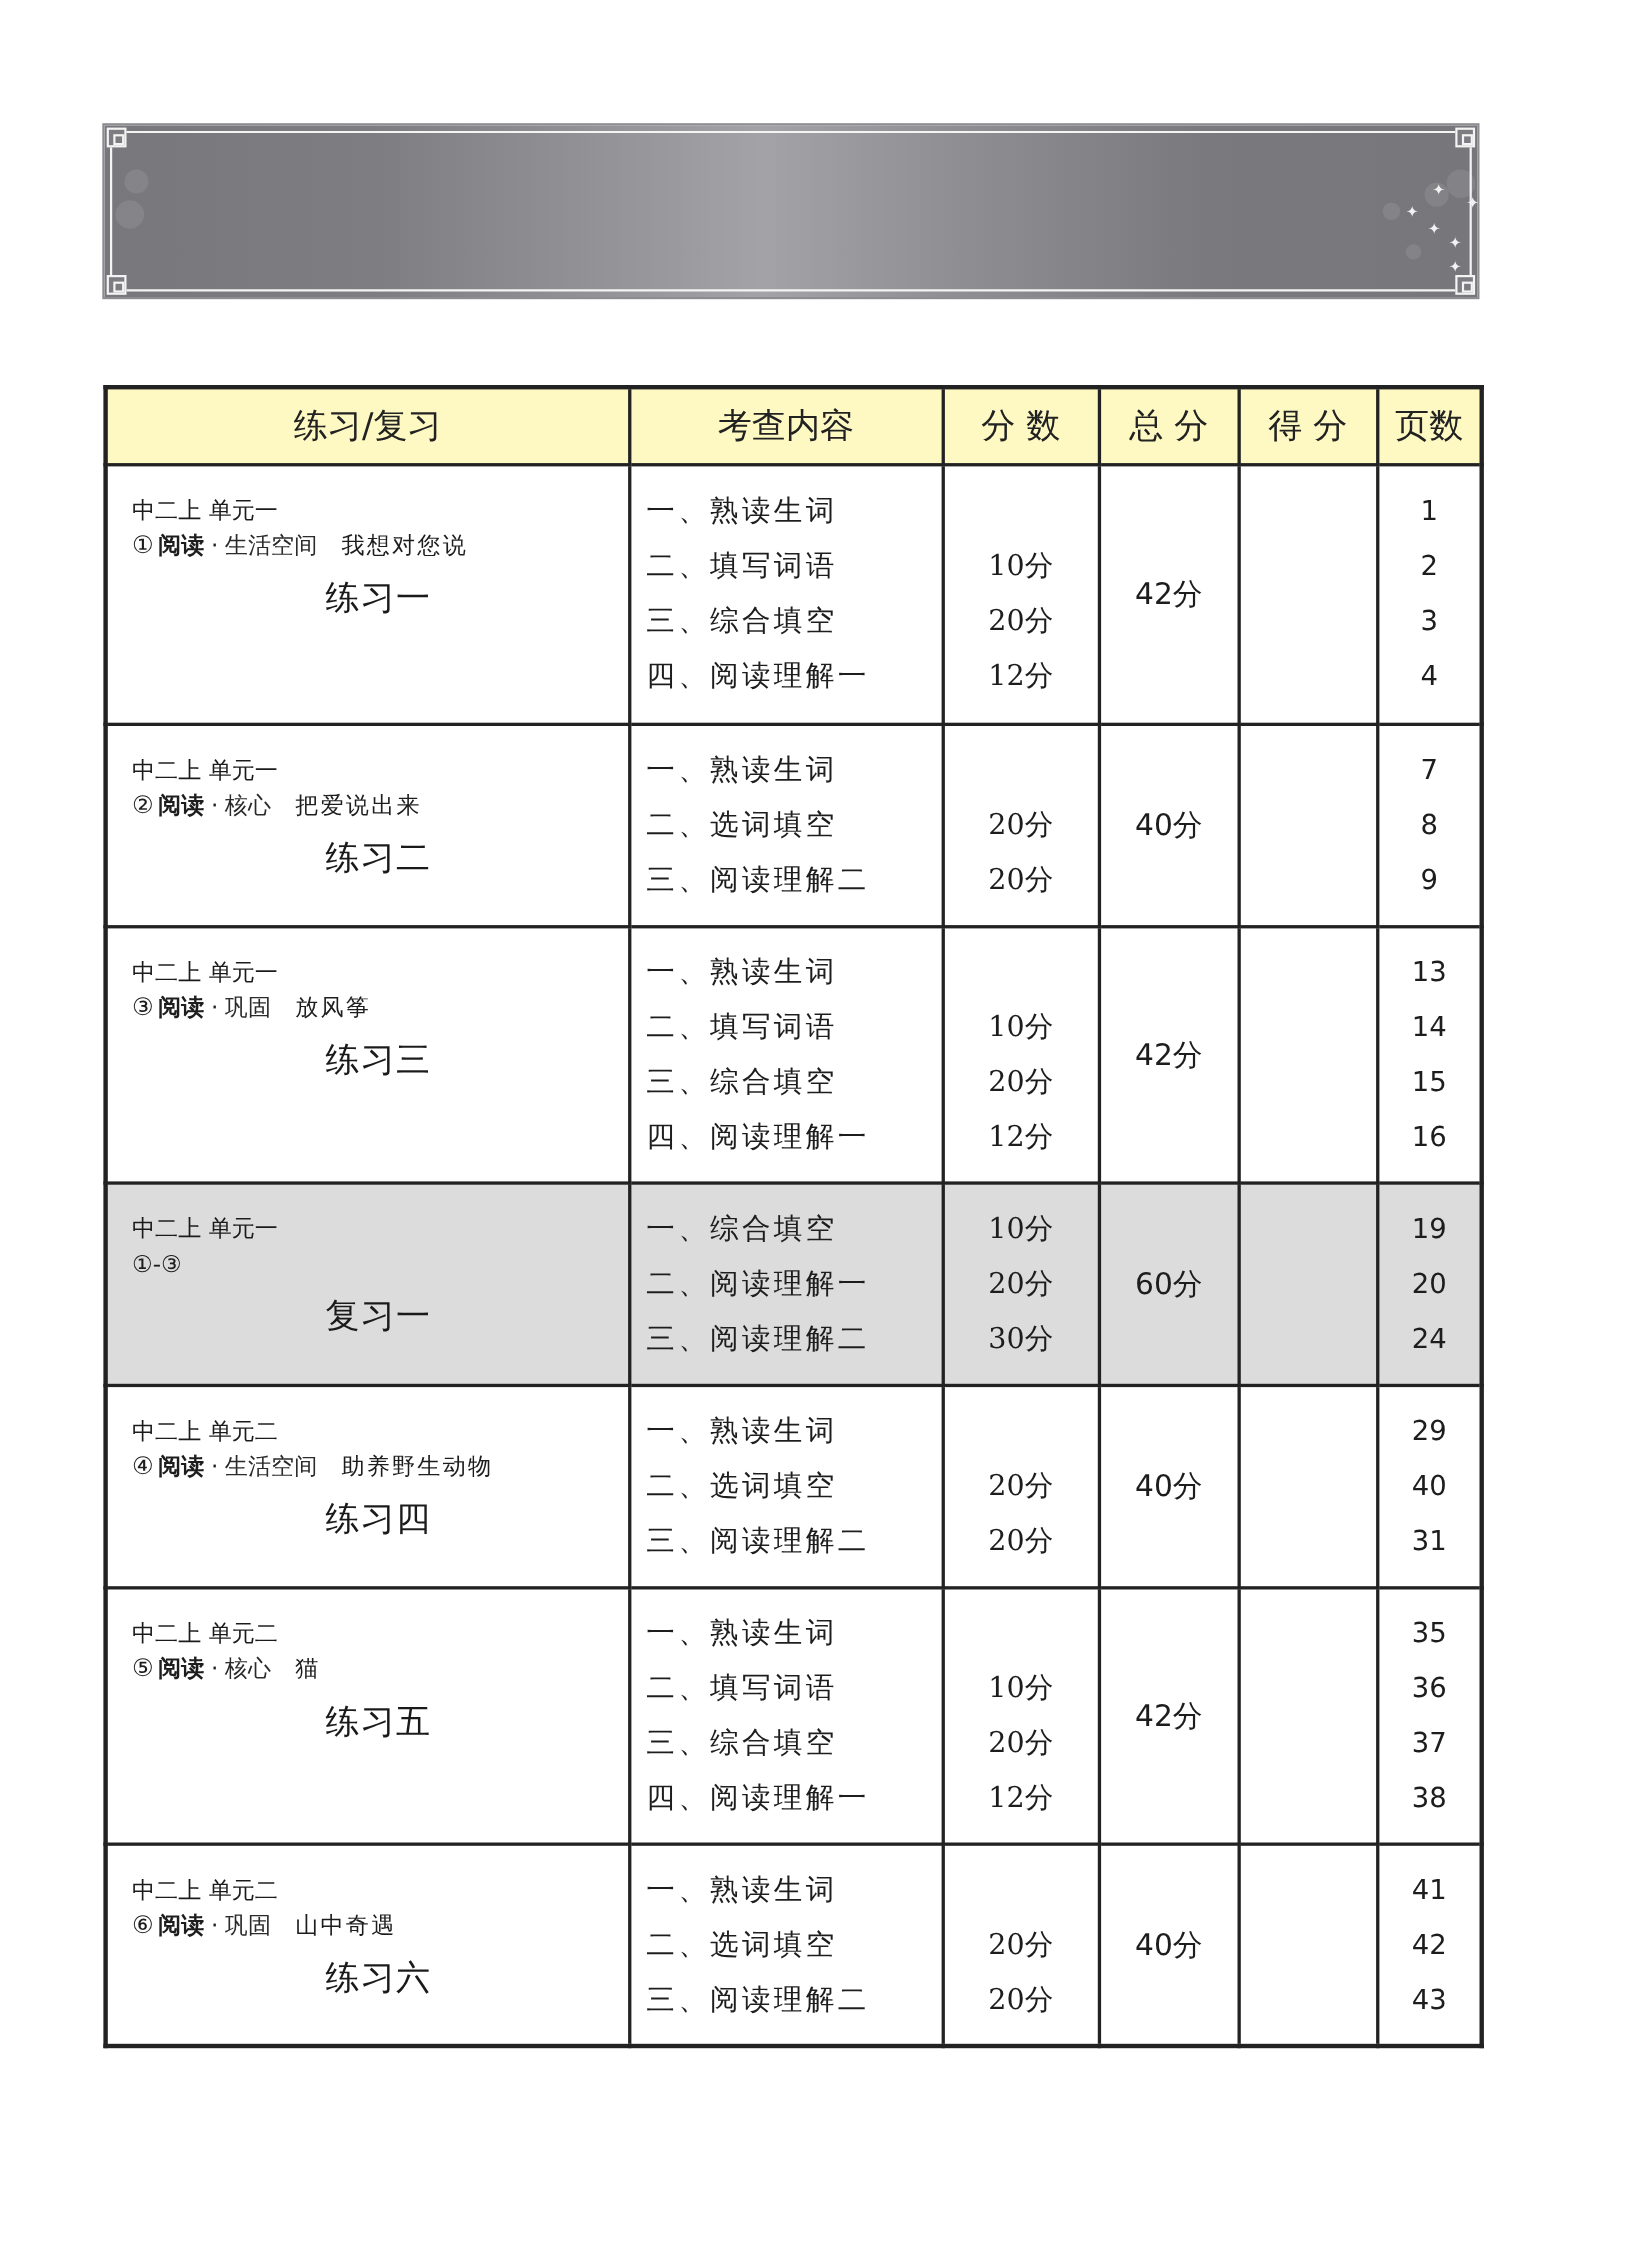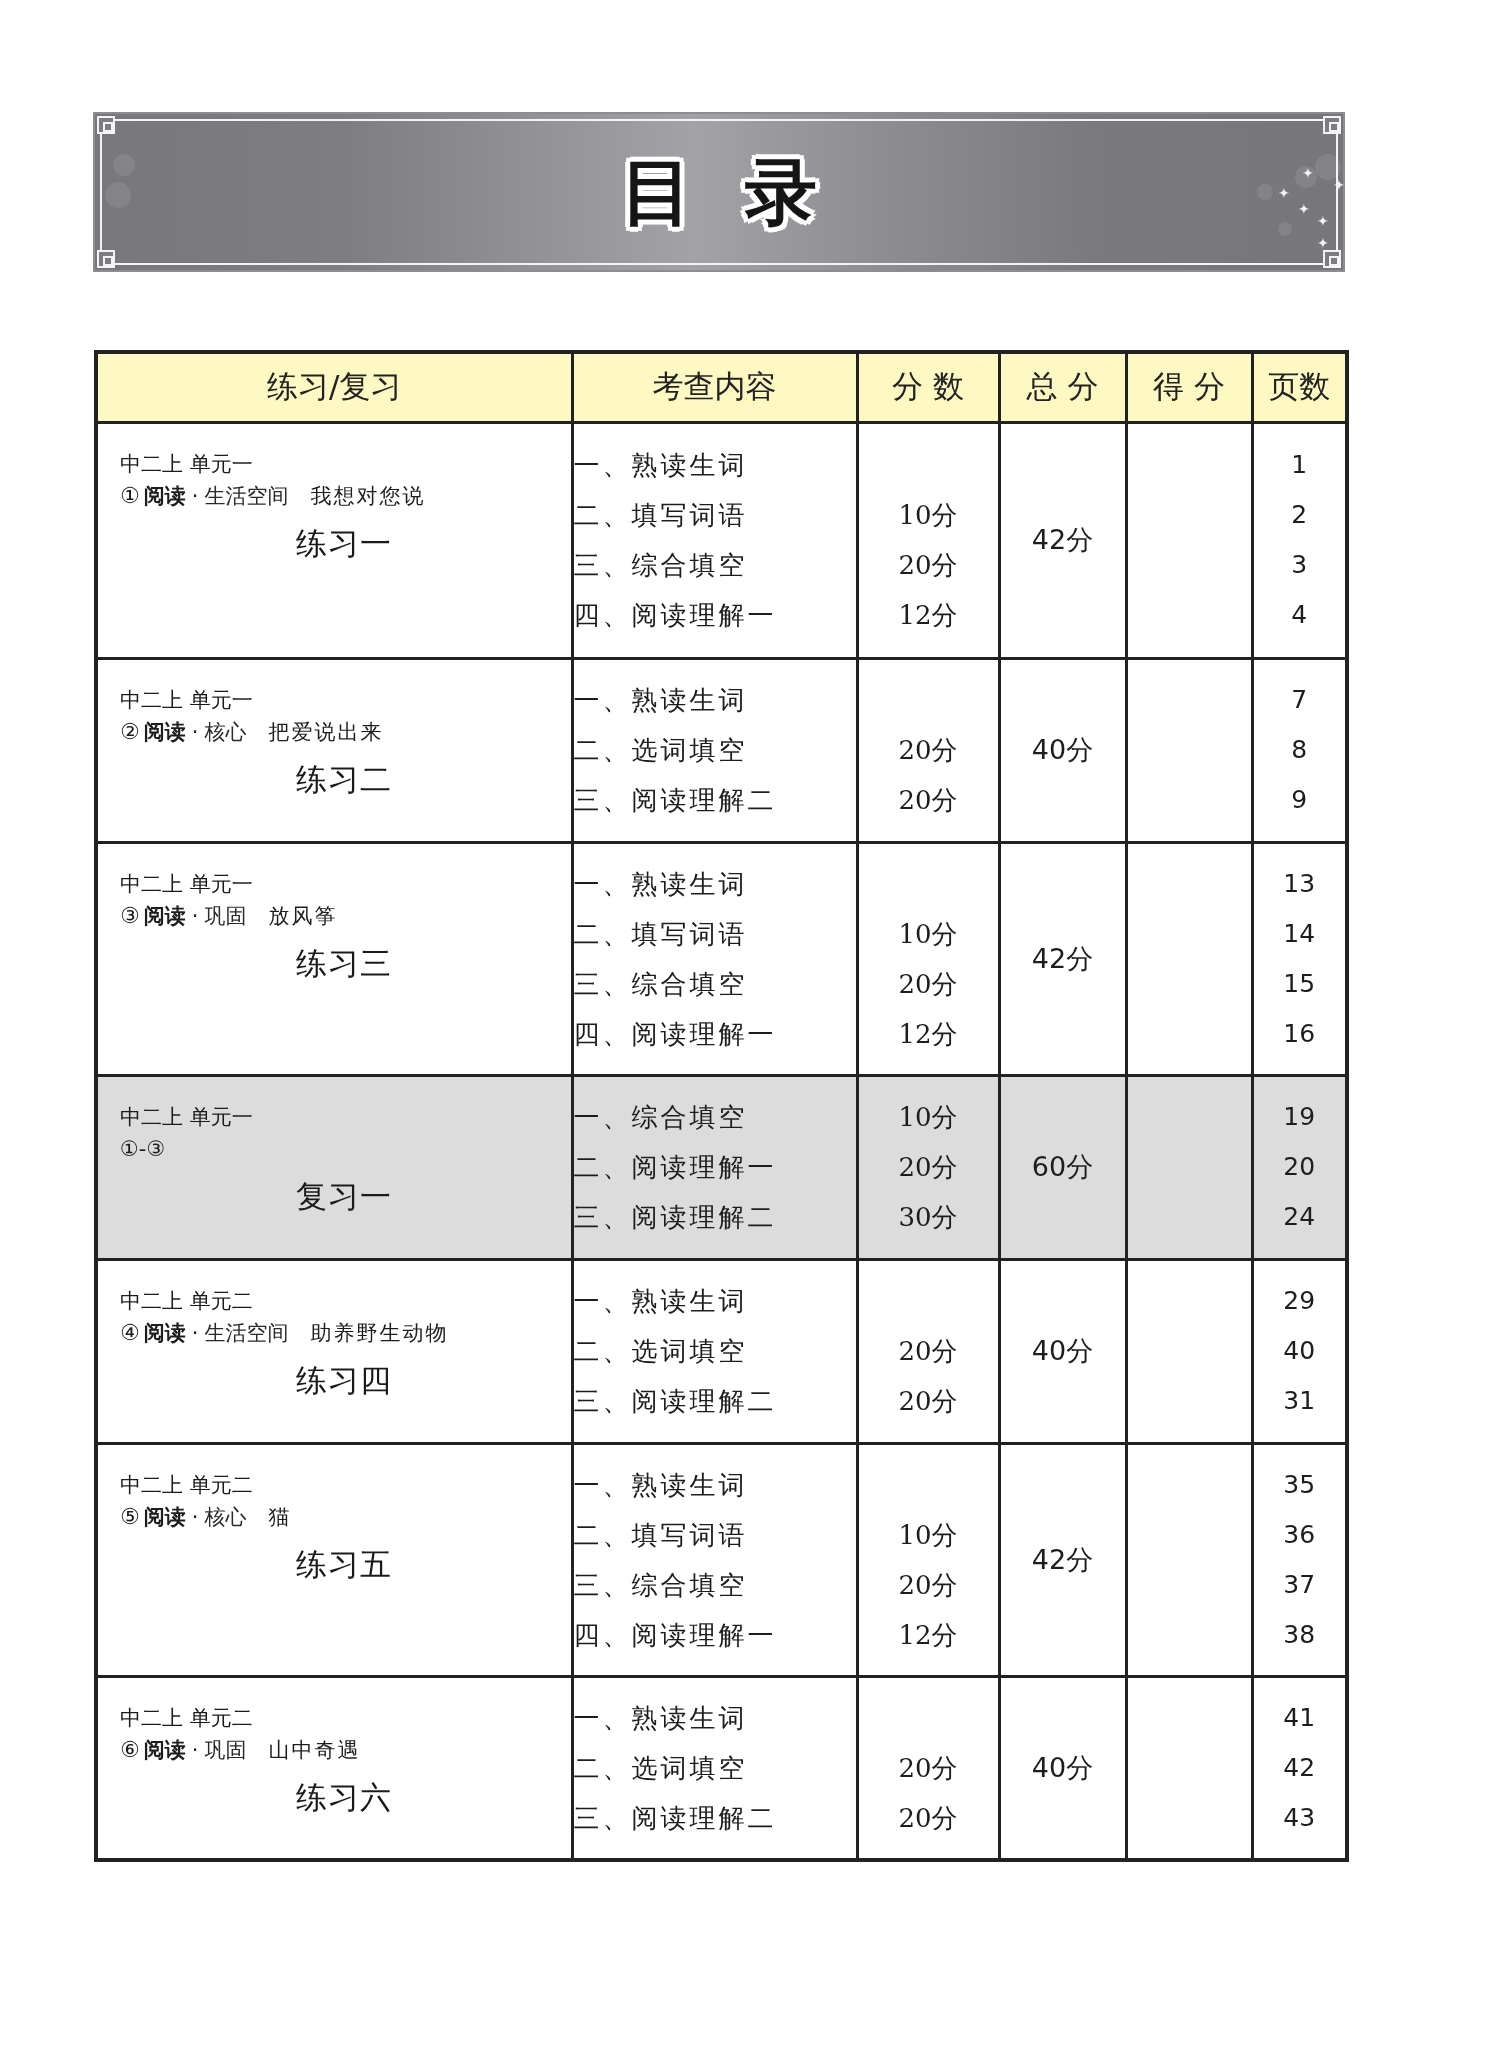--- a/index.html
+++ b/index.html
@@ -68,21 +68,21 @@
     .ex-sub .dot { margin: 0 6px; }
     .ex-sub .cat { color: #2a2a2a; }
     .ex-sub .story { font-family: "DejaVu Serif", serif; margin-left: 22px; letter-spacing: 2px; }
     .ex-name {
       font-size: 31px; line-height: 40px; margin-top: 14px; padding-left: 176px;
       font-family: Liberation Mono, monospace; color: #1a1a1a; letter-spacing: 1px;
     }
 
     .list { list-style: none; }
     .list li { height: 50px; line-height: 50px; }
-    .sec-cell { }
+    .sec-cell { padding-left: 14px; }
     .sec-cell li { font-family: "DejaVu Serif", serif; font-size: 26px; letter-spacing: 3px; white-space: nowrap; }
     .pts-cell li { font-family: "DejaVu Serif", serif; font-size: 26px; text-align: center; }
     .tot-cell { text-align: center; font-size: 27px; font-family: "DejaVu Sans", sans-serif; }
     .pg-cell li { text-align: center; font-size: 25px; font-family: "DejaVu Sans", sans-serif; }
   </style>
 </head>
 <body>
 
 <div class="banner">
   <div class="banner-inner"></div>
@@ -98,21 +98,20 @@
   <span class="bokeh" style="left:1162px;top:70px;width:16px;height:16px;"></span>
   <span class="bokeh" style="left:1183px;top:108px;width:14px;height:14px;"></span>
 
   <span class="sparkle" style="left:1207px;top:52px;">✦</span>
   <span class="sparkle" style="left:1183px;top:72px;">✦</span>
   <span class="sparkle" style="left:1238px;top:64px;">✦</span>
   <span class="sparkle" style="left:1203px;top:88px;">✦</span>
   <span class="sparkle" style="left:1222px;top:100px;">✦</span>
   <span class="sparkle" style="left:1222px;top:122px;">✦</span>
 
-  <div class="banner-title">目录</div>
 </div>
 
 <table class="toc">
   <colgroup>
     <col class="c-ex">
       <col class="c-sec">
       <col class="c-pts">
       <col class="c-tot">
       <col class="c-got">
       <col class="c-pg">

